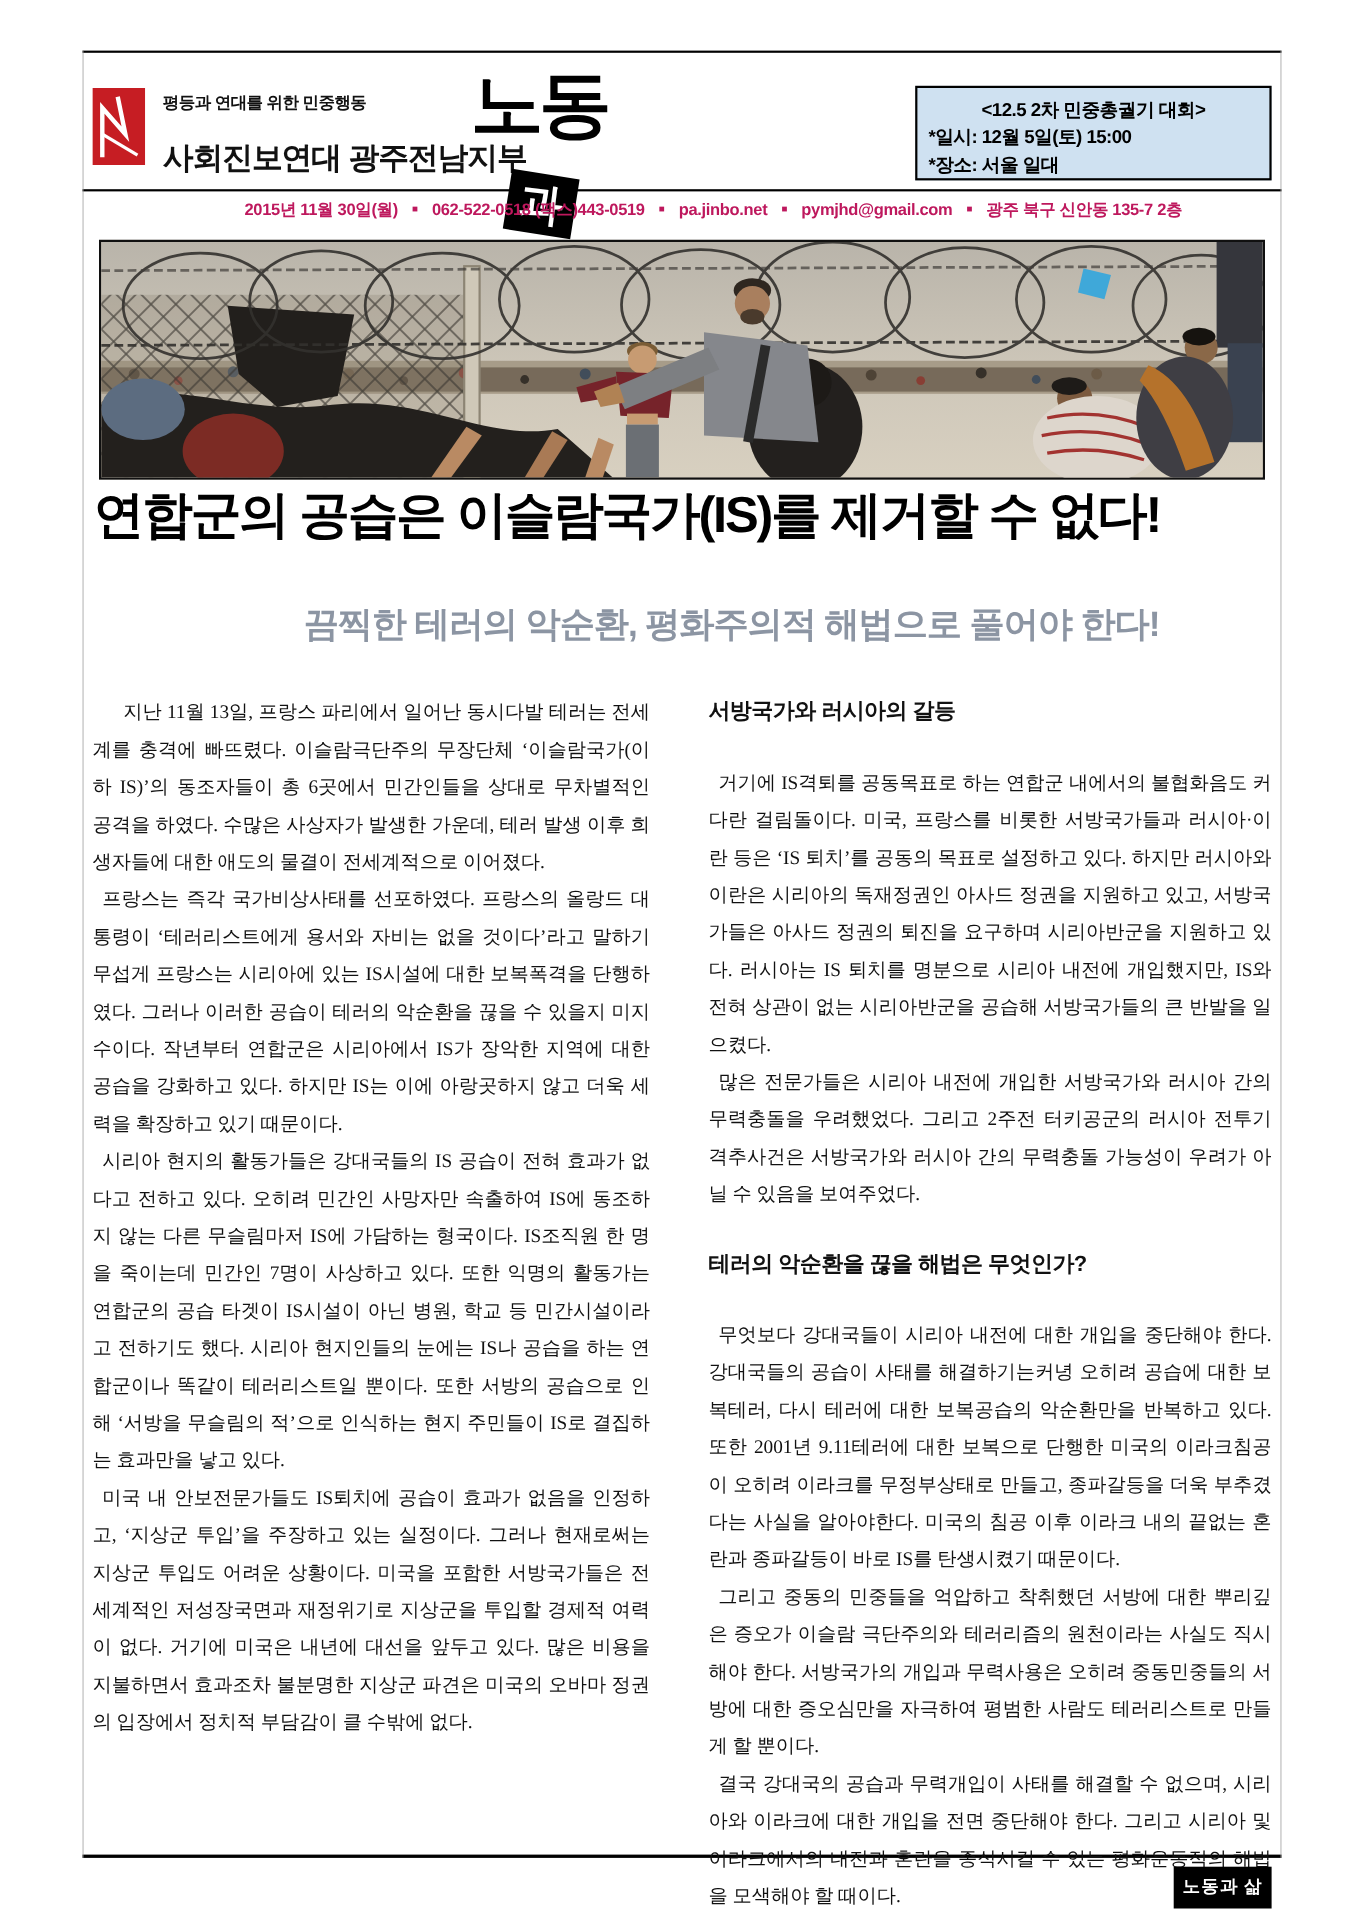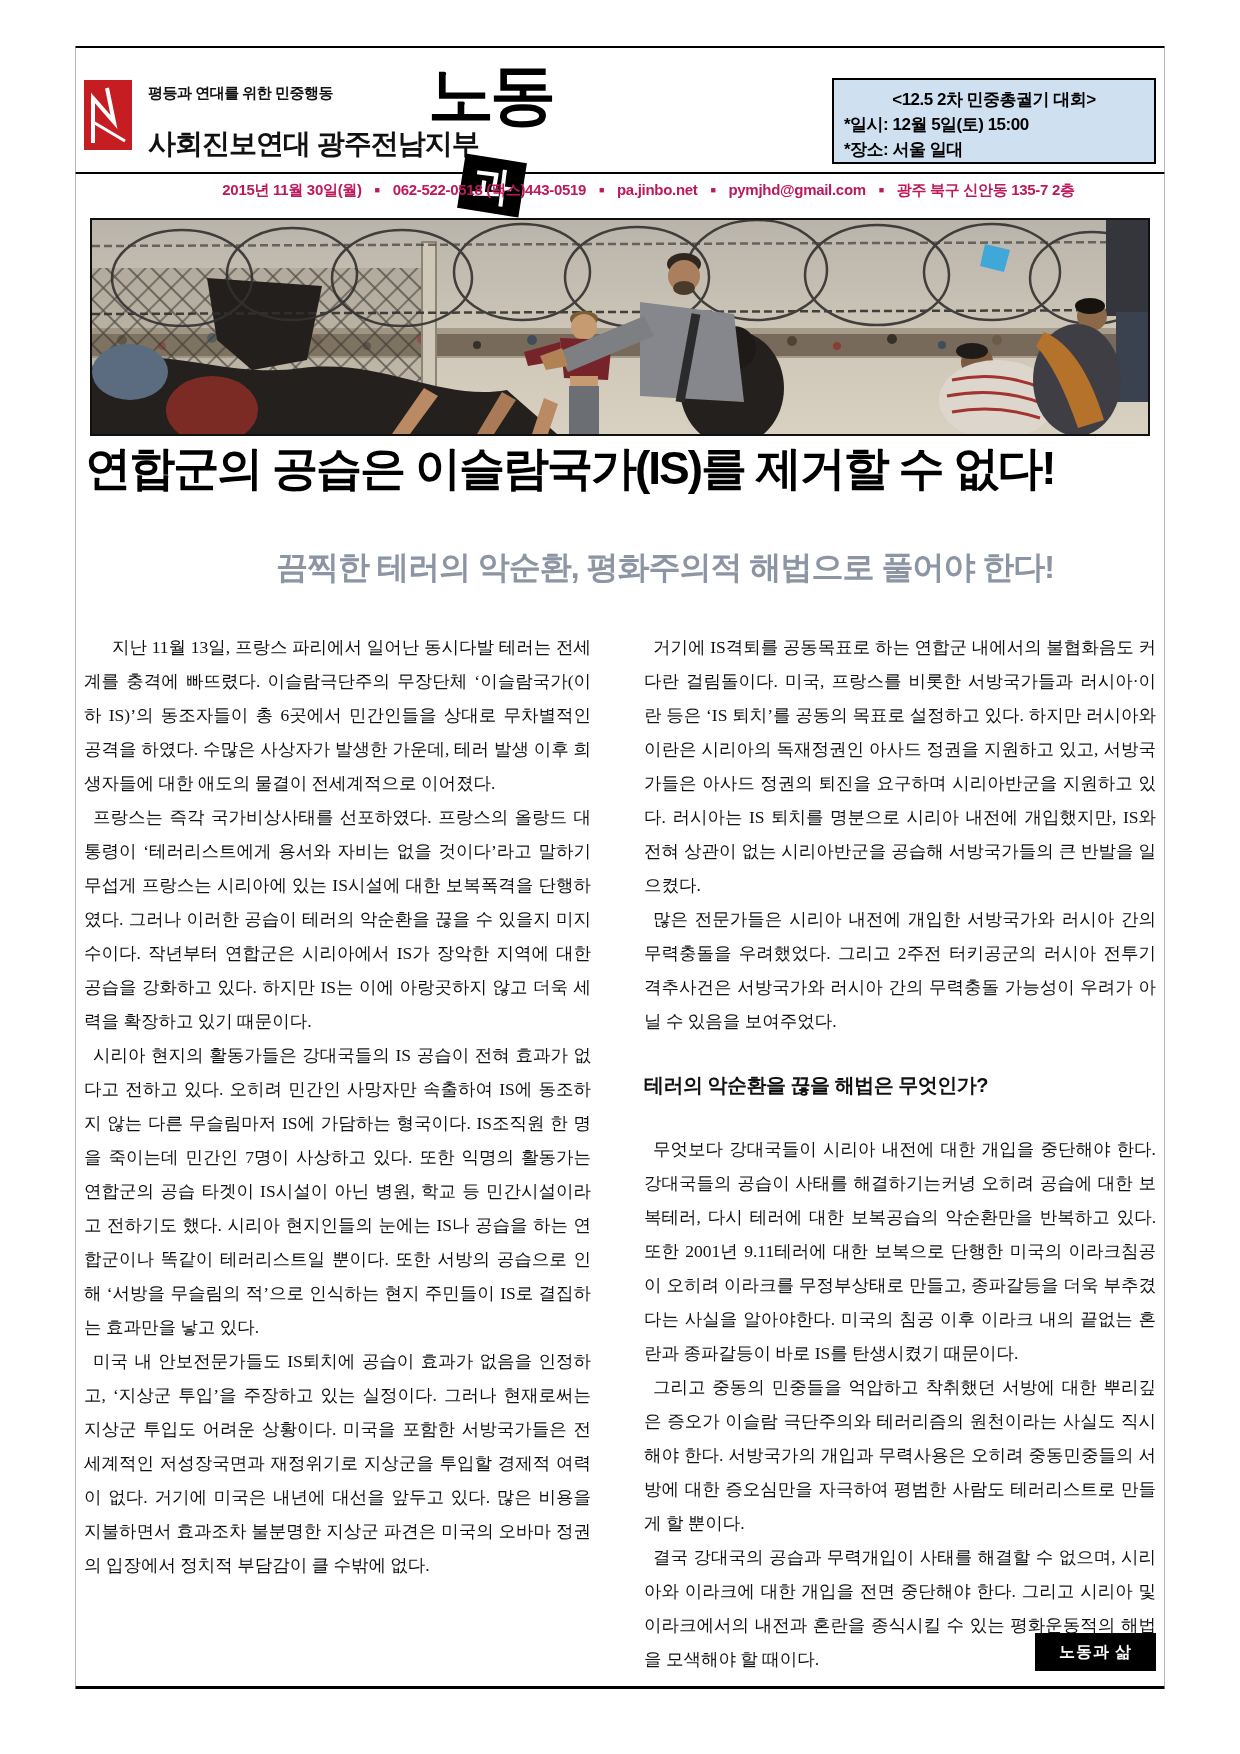--- a/index.html
+++ b/index.html
@@ -80,21 +80,21 @@
   .body-p.first-p{text-indent:28px;}
   .col-heading{
     margin:30px 0 30px; font-family:"Liberation Sans",sans-serif;
     font-size:20px; font-weight:bold; letter-spacing:-0.5px; text-indent:0;
   }
   .col-heading.first{margin-top:0;}
   .final-wrap{position:relative;}
   .end-badge{
     position:absolute; right:0; bottom:5px;
     background:#000; color:#fff; font-family:"Liberation Serif",serif;
-    font-size:16px; font-weight:bold; padding:2px 24px; letter-spacing:1px;
+    font-size:16px; font-weight:bold; padding:2px 8px; letter-spacing:1px;
   }
 </style>
 </head>
 <body>
 
 <div class="page">
 
   <div class="rule rule-top"></div>
   <div class="rule rule-mid"></div>
   <div class="rule rule-bottom"></div>
@@ -250,20 +250,21 @@
   <h2 class="subheadline">끔찍한 테러의 악순환, 평화주의적 해법으로 풀어야 한다!</h2>
 
   <div class="col col-left">
     <p class="body-p first-p">지난 11월 13일, 프랑스 파리에서 일어난 동시다발 테러는 전세계를 충격에 빠뜨렸다. 이슬람극단주의 무장단체 ‘이슬람국가(이하 IS)’의 동조자들이 총 6곳에서 민간인들을 상대로 무차별적인 공격을 하였다. 수많은 사상자가 발생한 가운데, 테러 발생 이후 희생자들에 대한 애도의 물결이 전세계적으로 이어졌다.</p>
     <p class="body-p">프랑스는 즉각 국가비상사태를 선포하였다. 프랑스의 올랑드 대통령이 ‘테러리스트에게 용서와 자비는 없을 것이다’라고 말하기 무섭게 프랑스는 시리아에 있는 IS시설에 대한 보복폭격을 단행하였다. 그러나 이러한 공습이 테러의 악순환을 끊을 수 있을지 미지수이다. 작년부터 연합군은 시리아에서 IS가 장악한 지역에 대한 공습을 강화하고 있다. 하지만 IS는 이에 아랑곳하지 않고 더욱 세력을 확장하고 있기 때문이다.</p>
     <p class="body-p">시리아 현지의 활동가들은 강대국들의 IS 공습이 전혀 효과가 없다고 전하고 있다. 오히려 민간인 사망자만 속출하여 IS에 동조하지 않는 다른 무슬림마저 IS에 가담하는 형국이다. IS조직원 한 명을 죽이는데 민간인 7명이 사상하고 있다. 또한 익명의 활동가는 연합군의 공습 타겟이 IS시설이 아닌 병원, 학교 등 민간시설이라고 전하기도 했다. 시리아 현지인들의 눈에는 IS나 공습을 하는 연합군이나 똑같이 테러리스트일 뿐이다. 또한 서방의 공습으로 인해 ‘서방을 무슬림의 적’으로 인식하는 현지 주민들이 IS로 결집하는 효과만을 낳고 있다.</p>
     <p class="body-p">미국 내 안보전문가들도 IS퇴치에 공습이 효과가 없음을 인정하고, ‘지상군 투입’을 주장하고 있는 실정이다. 그러나 현재로써는 지상군 투입도 어려운 상황이다. 미국을 포함한 서방국가들은 전세계적인 저성장국면과 재정위기로 지상군을 투입할 경제적 여력이 없다. 거기에 미국은 내년에 대선을 앞두고 있다. 많은 비용을 지불하면서 효과조차 불분명한 지상군 파견은 미국의 오바마 정권의 입장에서 정치적 부담감이 클 수밖에 없다.</p>
   </div>
 
   <div class="col col-right">
+    <h3 class="col-heading first">서방국가와 러시아의 갈등</h3>
     <p class="body-p">거기에 IS격퇴를 공동목표로 하는 연합군 내에서의 불협화음도 커다란 걸림돌이다. 미국, 프랑스를 비롯한 서방국가들과 러시아·이란 등은 ‘IS 퇴치’를 공동의 목표로 설정하고 있다. 하지만 러시아와 이란은 시리아의 독재정권인 아사드 정권을 지원하고 있고, 서방국가들은 아사드 정권의 퇴진을 요구하며 시리아반군을 지원하고 있다. 러시아는 IS 퇴치를 명분으로 시리아 내전에 개입했지만, IS와 전혀 상관이 없는 시리아반군을 공습해 서방국가들의 큰 반발을 일으켰다.</p>
     <p class="body-p">많은 전문가들은 시리아 내전에 개입한 서방국가와 러시아 간의 무력충돌을 우려했었다. 그리고 2주전 터키공군의 러시아 전투기 격추사건은 서방국가와 러시아 간의 무력충돌 가능성이 우려가 아닐 수 있음을 보여주었다.</p>
     <h3 class="col-heading">테러의 악순환을 끊을 해법은 무엇인가?</h3>
     <p class="body-p">무엇보다 강대국들이 시리아 내전에 대한 개입을 중단해야 한다. 강대국들의 공습이 사태를 해결하기는커녕 오히려 공습에 대한 보복테러, 다시 테러에 대한 보복공습의 악순환만을 반복하고 있다. 또한 2001년 9.11테러에 대한 보복으로 단행한 미국의 이라크침공이 오히려 이라크를 무정부상태로 만들고, 종파갈등을 더욱 부추겼다는 사실을 알아야한다. 미국의 침공 이후 이라크 내의 끝없는 혼란과 종파갈등이 바로 IS를 탄생시켰기 때문이다.</p>
     <p class="body-p">그리고 중동의 민중들을 억압하고 착취했던 서방에 대한 뿌리깊은 증오가 이슬람 극단주의와 테러리즘의 원천이라는 사실도 직시해야 한다. 서방국가의 개입과 무력사용은 오히려 중동민중들의 서방에 대한 증오심만을 자극하여 평범한 사람도 테러리스트로 만들게 할 뿐이다.</p>
     <div class="final-wrap">
       <p class="body-p">결국 강대국의 공습과 무력개입이 사태를 해결할 수 없으며, 시리아와 이라크에 대한 개입을 전면 중단해야 한다. 그리고 시리아 및 이라크에서의 내전과 혼란을 종식시킬 수 있는 평화운동적의 해법을 모색해야 할 때이다.</p>
       <span class="end-badge">노동과 삶</span>
     </div>
   </div>

